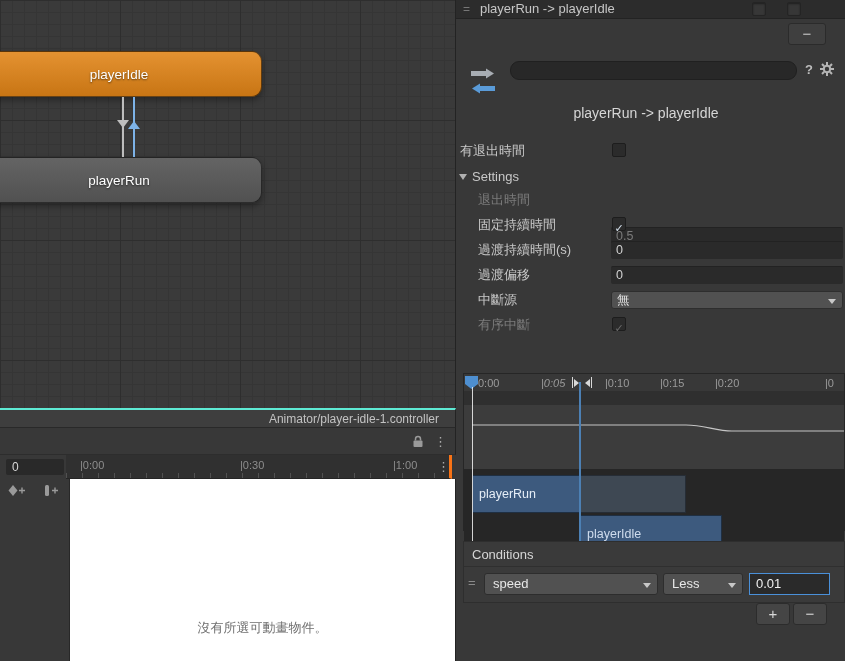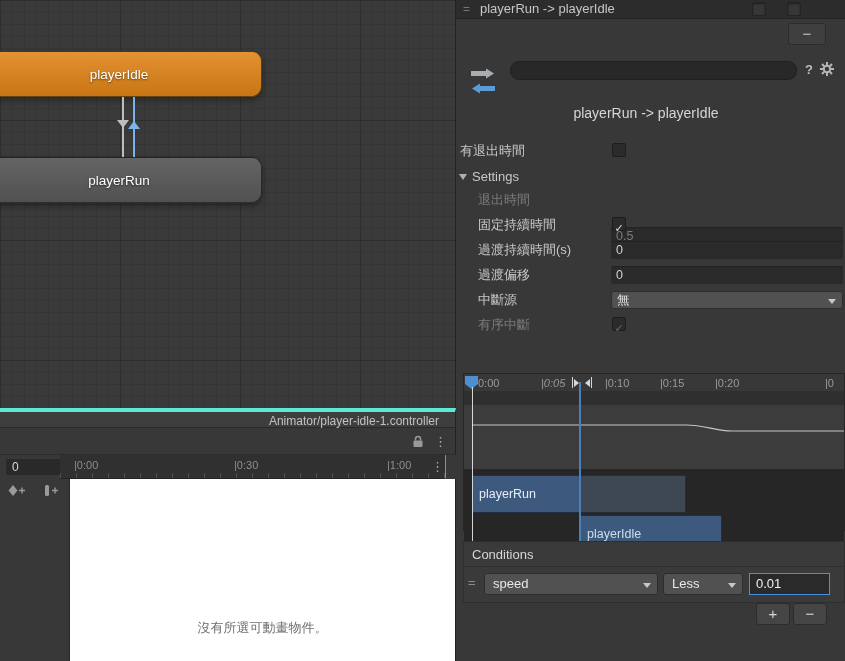--- a/index.html
+++ b/index.html
@@ -20,28 +20,28 @@
   .node{ position:absolute; left:-24px; width:286px; height:46px; border-radius:10px;
     display:flex; align-items:center; justify-content:center; font-size:13.5px; color:#fff;
     text-shadow:0 1px 2px rgba(0,0,0,.6); border:1px solid rgba(0,0,0,.55);
     box-shadow:0 3px 6px rgba(0,0,0,.35); }
   .node.orange{ top:51px; background:linear-gradient(#e49231,#c87514); }
   .node.gray  { top:157px; background:linear-gradient(#646464,#515151); }
   .tline{ position:absolute; top:97px; width:2px; height:60px; }
   .arr{ position:absolute; width:0; height:0; }
 
   #statusbar{ left:0; top:408px; width:456px; height:20px; background:#3e3e3e;
-    border-top:4px solid #5eead4; border-bottom:1px solid #292929; border-right:1px solid #232323;
+    border-top:2px solid #5eead4; border-bottom:1px solid #292929; border-right:1px solid #232323;
     text-align:right; font-size:12px; line-height:18px; color:#c2c2c2; padding-right:16px; }
 
   
   #anim-toolbar{ left:0; top:428px; width:456px; height:27px; background:#383838;
     border-bottom:1px solid #2d2d2d; border-right:1px solid #232323; }
   #anim-leftcol{ left:0; top:455px; width:70px; height:206px; background:#383838; border-right:1px solid #282828; }
-  #anim-ruler{ left:60px; top:455px; width:386px; height:24px; background:#303030; border-bottom:1px solid #252525; border-right:1px solid #f97316;}
+  #anim-ruler{ left:66px; top:455px; width:386px; height:24px; background:#303030; border-bottom:1px solid #252525; border-right:3px solid #f97316;}
   #anim-ruler .ticks{ position:absolute; left:0; bottom:0; width:100%; height:5px;
     background-image:repeating-linear-gradient(90deg,#515151 0 1px,transparent 1px 16px); }
   .rlabel{ position:absolute; top:4px; font-size:11px; color:#8d8d8d; }
   #anim-dope{ left:70px; top:479px; width:386px; height:182px; background:#ffffff; border-right:1px solid #232323;}
   #frame-field{ position:absolute; left:6px; top:4px; width:58px; height:16px; background:#292929;
     border-radius:2px; font-size:12px; line-height:16px; color:#d8d8d8; padding-left:6px; }
   .kebab{ position:absolute; font-size:13px; color:#aaa; line-height:14px; }
   #empty-msg{ position:absolute; left:0; top:140px; width:100%; text-align:center; font-size:13px; color:#6f6f6f; }
 
   

